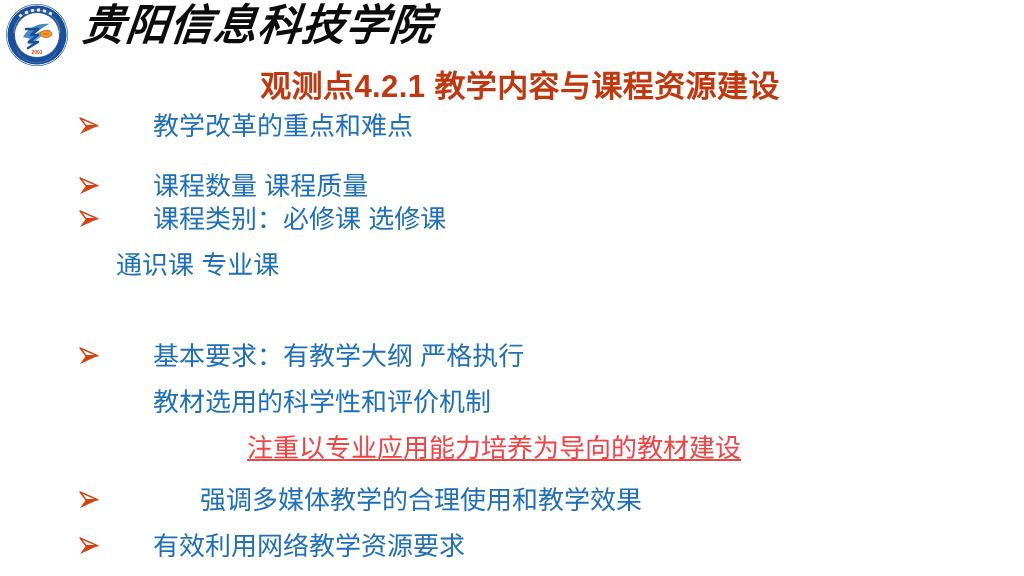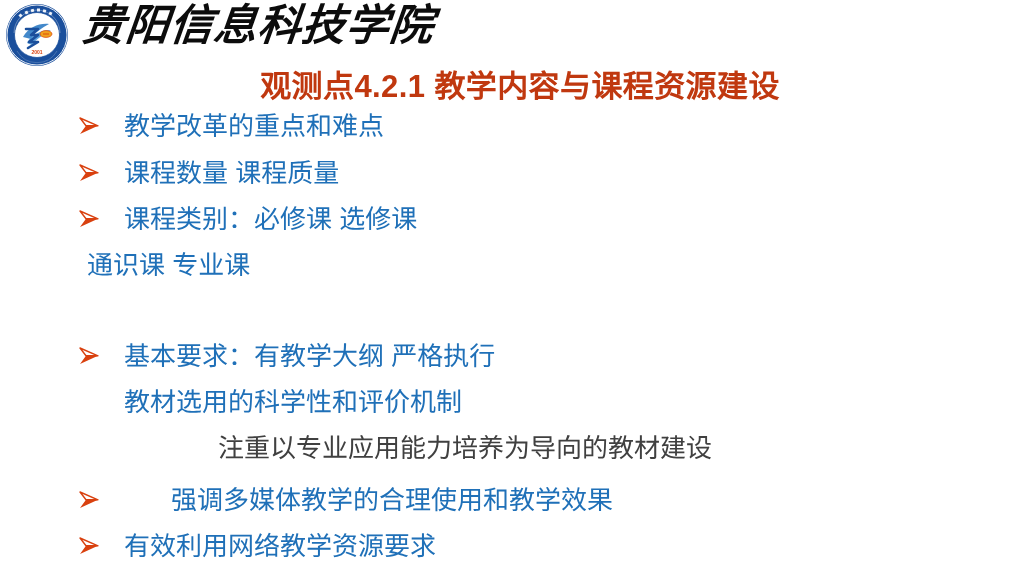--- a/index.html
+++ b/index.html
@@ -108,29 +108,31 @@
     top: 3px;
     width: 26px;
     height: 26px;
     display: block;
   }
   .content-line .bullet-icon svg { display: block; }
 
   .content-line .line-text {
     display: block;
     padding-left: 124px;
+    margin-left: 29px;
   }
 
   
   .content-line.indent-1 .line-text { padding-left: 87px; }
   .content-line.indent-2 .line-text { }
   .content-line.indent-3 .line-text { padding-left: 218px; }
 
   .content-line.highlight {
-    color: #404040;
+    color: #ef4444;
+    text-decoration: underline;
   }
 </style>
 </head>
 <body>
 
 <div class="slide-header">
 
   <div class="brand-logo">
     <svg width="64" height="64" viewBox="0 0 64 64" aria-hidden="true">
       <circle cx="32" cy="32" r="31" fill="#1a4f9c"></circle>
@@ -166,21 +168,21 @@
 <div class="slide-body">
     <div class="content-line" style="top: 6px;">
       <span class="bullet-icon">
         <svg width="26" height="26" viewBox="0 0 26 26">
           <path d="M 4 5 L 22 12.8 L 4 21 L 10 12.8 Z" fill="#d9410f"></path>
           <path d="M 4 5 L 22 12.8 L 10 12.8 Z" fill="#ffffff" stroke="#d9410f" stroke-width="1.4" stroke-linejoin="round"></path>
         </svg>
       </span>
       <span class="line-text">教学改革的重点和难点</span>
     </div>
-    <div class="content-line" style="top: 53px;">
+    <div class="content-line" style="top: 66px;">
       <span class="bullet-icon">
         <svg width="26" height="26" viewBox="0 0 26 26">
           <path d="M 4 5 L 22 12.8 L 4 21 L 10 12.8 Z" fill="#d9410f"></path>
           <path d="M 4 5 L 22 12.8 L 10 12.8 Z" fill="#ffffff" stroke="#d9410f" stroke-width="1.4" stroke-linejoin="round"></path>
         </svg>
       </span>
       <span class="line-text">课程数量  课程质量</span>
     </div>
     <div class="content-line" style="top: 99px;">
       <span class="bullet-icon">

